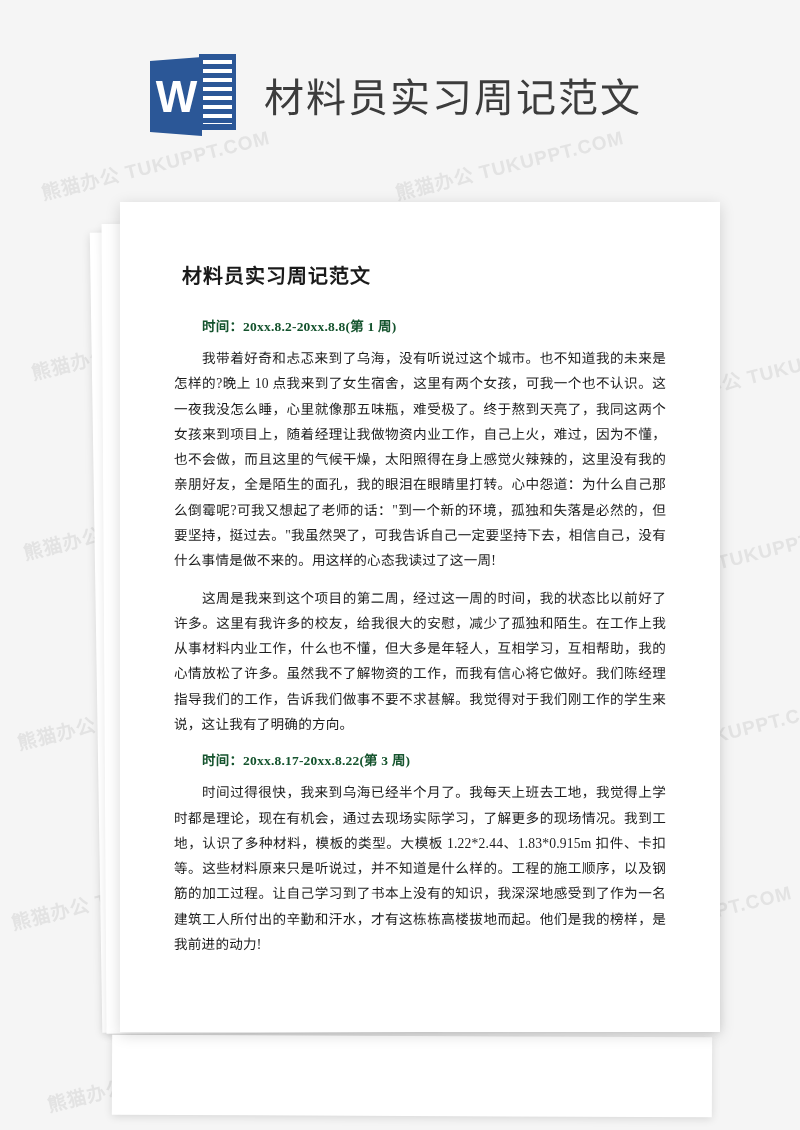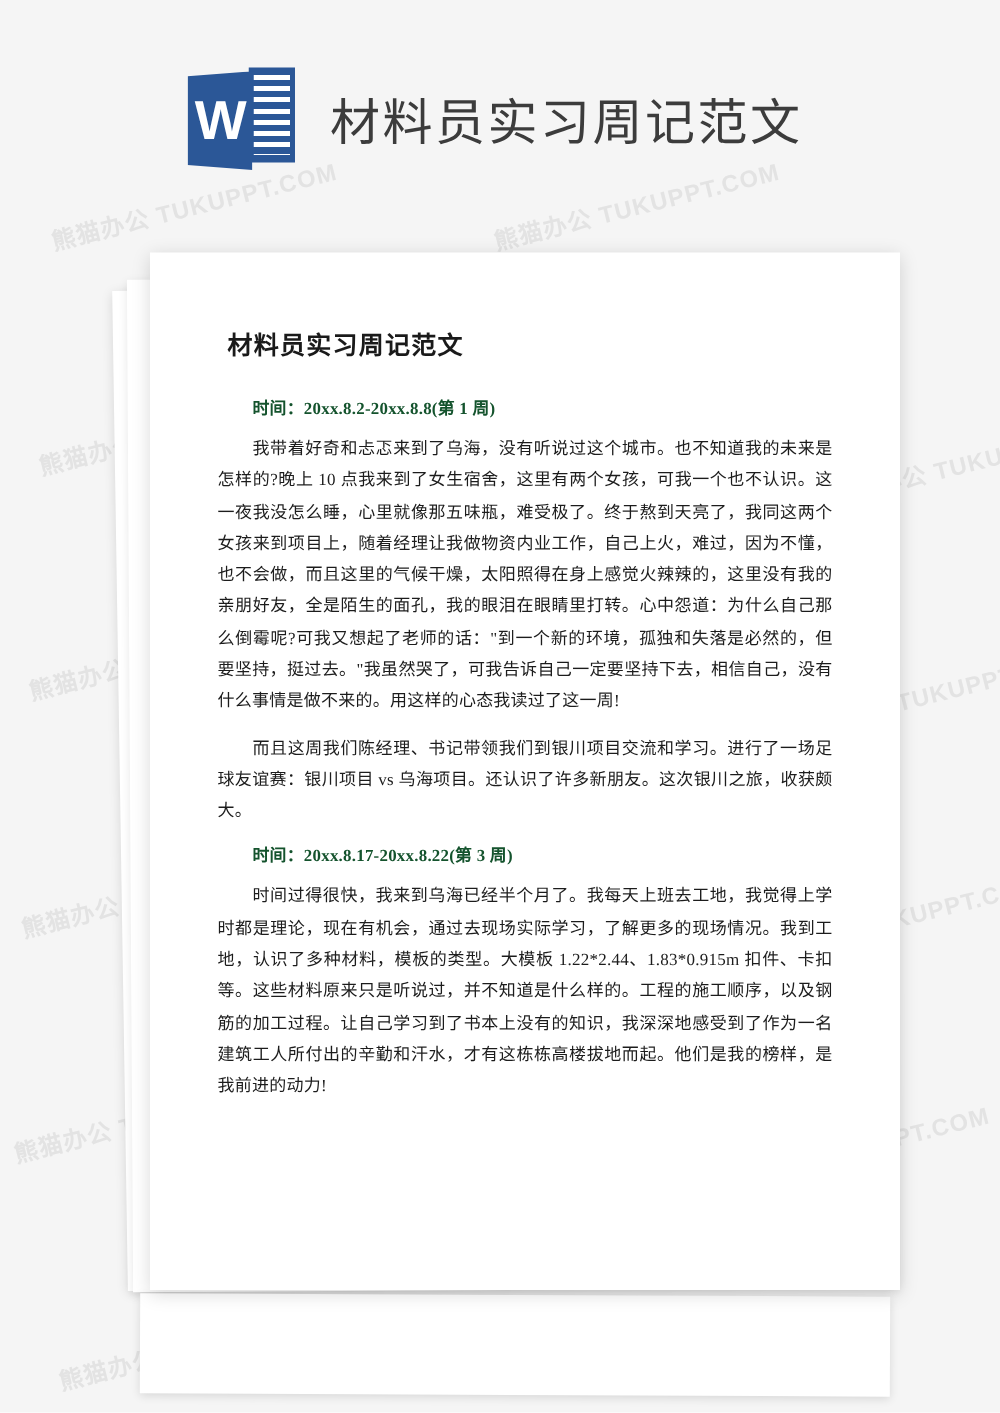--- a/index.html
+++ b/index.html
@@ -230,21 +230,21 @@
 
 <div id="document-page">
   <h1 id="doc-title">材料员实习周记范文</h1>
 
   <div>
     <p class="date-heading">时间：20xx.8.2-20xx.8.8(第 1 周)</p>
     <p class="body-para">我带着好奇和忐忑来到了乌海，没有听说过这个城市。也不知道我的未来是怎样的?晚上 10 点我来到了女生宿舍，这里有两个女孩，可我一个也不认识。这一夜我没怎么睡，心里就像那五味瓶，难受极了。终于熬到天亮了，我同这两个女孩来到项目上，随着经理让我做物资内业工作，自己上火，难过，因为不懂，也不会做，而且这里的气候干燥，太阳照得在身上感觉火辣辣的，这里没有我的亲朋好友，全是陌生的面孔，我的眼泪在眼睛里打转。心中怨道：为什么自己那么倒霉呢?可我又想起了老师的话："到一个新的环境，孤独和失落是必然的，但要坚持，挺过去。"我虽然哭了，可我告诉自己一定要坚持下去，相信自己，没有什么事情是做不来的。用这样的心态我读过了这一周!</p>
   </div>
 
   <div>
-    <p class="body-para">而且这周我们陈经理、书记带领我们到银川项目交流和学习。进行了一场足球友谊赛：银川项目 vs 乌海项目。还认识了许多新朋友。这次银川之旅，收获颇大。</p>
+    <p class="body-para">这周是我来到这个项目的第二周，经过这一周的时间，我的状态比以前好了许多。这里有我许多的校友，给我很大的安慰，减少了孤独和陌生。在工作上我从事材料内业工作，什么也不懂，但大多是年轻人，互相学习，互相帮助，我的心情放松了许多。虽然我不了解物资的工作，而我有信心将它做好。我们陈经理指导我们的工作，告诉我们做事不要不求甚解。我觉得对于我们刚工作的学生来说，这让我有了明确的方向。</p>
   </div>
 
   <div>
     <p class="date-heading">时间：20xx.8.17-20xx.8.22(第 3 周)</p>
     <p class="body-para">时间过得很快，我来到乌海已经半个月了。我每天上班去工地，我觉得上学时都是理论，现在有机会，通过去现场实际学习，了解更多的现场情况。我到工地，认识了多种材料，模板的类型。大模板 1.22*2.44、1.83*0.915m 扣件、卡扣等。这些材料原来只是听说过，并不知道是什么样的。工程的施工顺序，以及钢筋的加工过程。让自己学习到了书本上没有的知识，我深深地感受到了作为一名建筑工人所付出的辛勤和汗水，才有这栋栋高楼拔地而起。他们是我的榜样，是我前进的动力!</p>
   </div>
 
 </div>
 
 </body></html>

